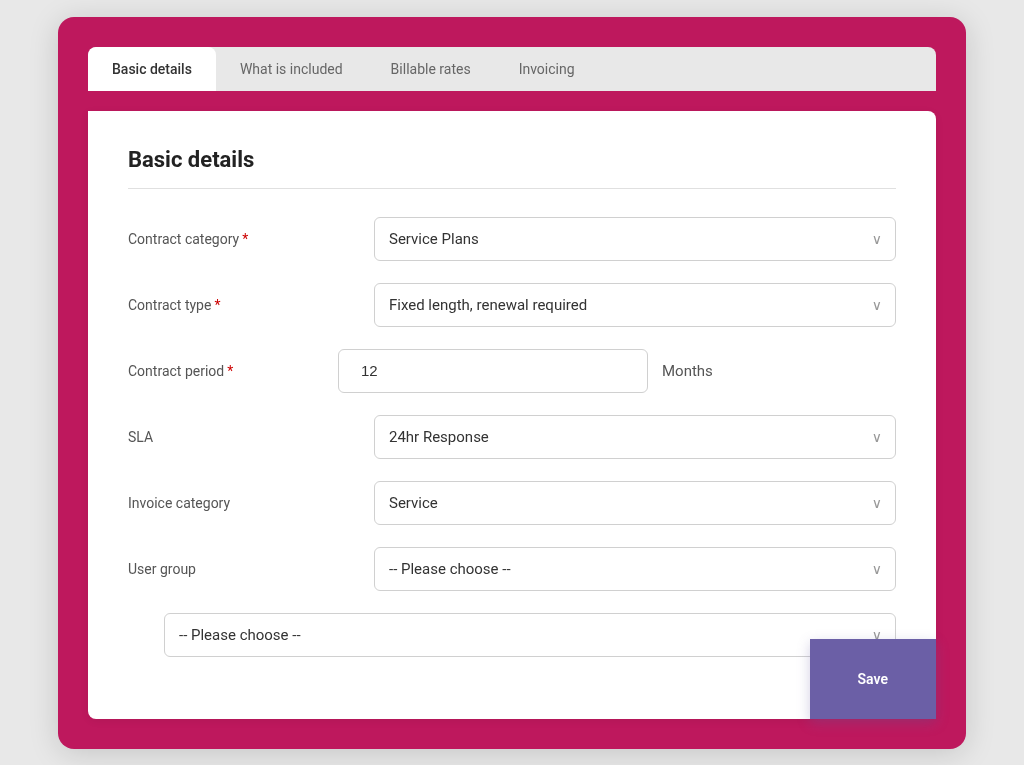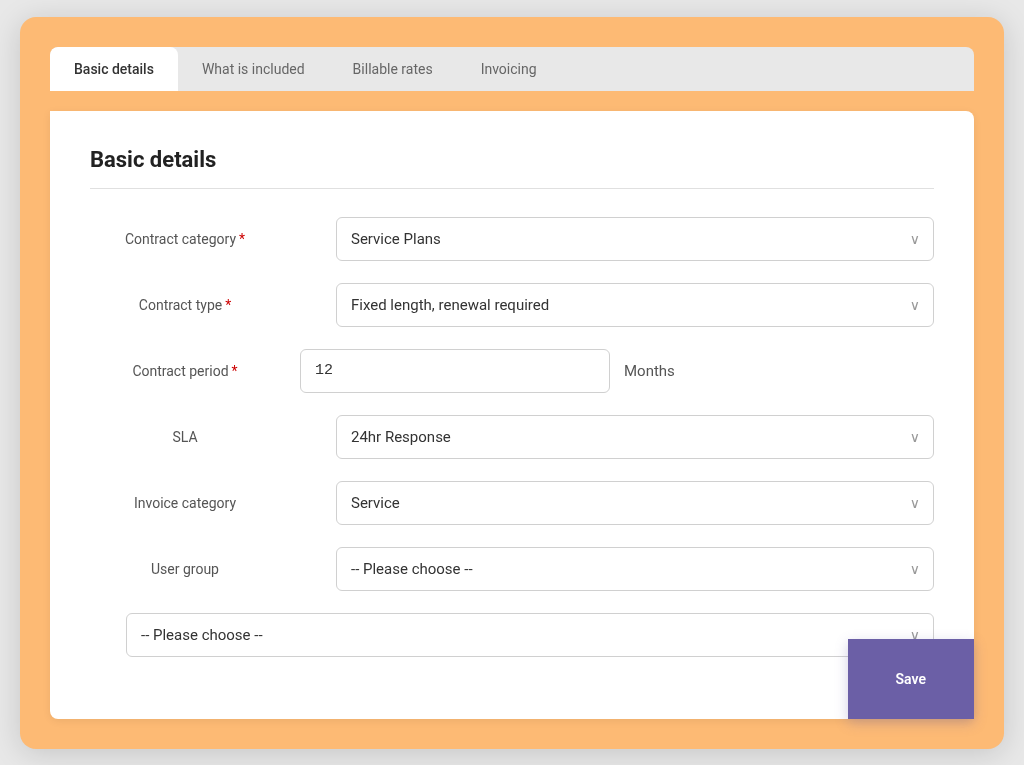--- a/index.html
+++ b/index.html
@@ -11,23 +11,23 @@
     body {
       background: #e8e8e8;
       display: flex;
       justify-content: center;
       align-items: center;
       min-height: 100vh;
       font-family: -apple-system, BlinkMacSystemFont, 'Segoe UI', Roboto, sans-serif;
     }
 
     .app-container {
-      background: #fdba74;
+      background: #be185d;
       border-radius: 16px;
-      width: 984px;
+      width: 908px;
       min-height: 720px;
       padding: 30px;
       box-shadow: 0 4px 30px rgba(0,0,0,0.15);
       position: relative;
     }
 
     .tabs {
       display: flex;
       gap: 0;
       margin-bottom: 20px;
@@ -70,21 +70,21 @@
     }
 
     .form-group {
       display: flex;
       align-items: center;
       margin-bottom: 22px;
     }
 
     .form-label {
       width: 210px;
-      text-align: center;
+      text-align: left;
       font-size: 14px;
       color: #555;
       padding-right: 20px;
       flex-shrink: 0;
     }
 
     .required-star {
       color: #cc0000;
       margin-left: 3px;
     }
@@ -126,25 +126,25 @@
       align-items: center;
       flex: 1;
       gap: 14px;
     }
 
     .period-input {
       width: 310px;
       height: 44px;
       border: 1px solid #d0d0d0;
       border-radius: 6px;
-      padding: 0 14px;
+      padding: 0 22px;
       font-size: 15px;
       color: #333;
       background: #fff;
-      font-family: Liberation Mono, monospace;
+      font-family: Liberation Sans, sans-serif;
     }
 
     .period-unit {
       font-size: 15px;
       color: #555;
       text-align: right;
     }
 
     .save-button {
       position: absolute;

